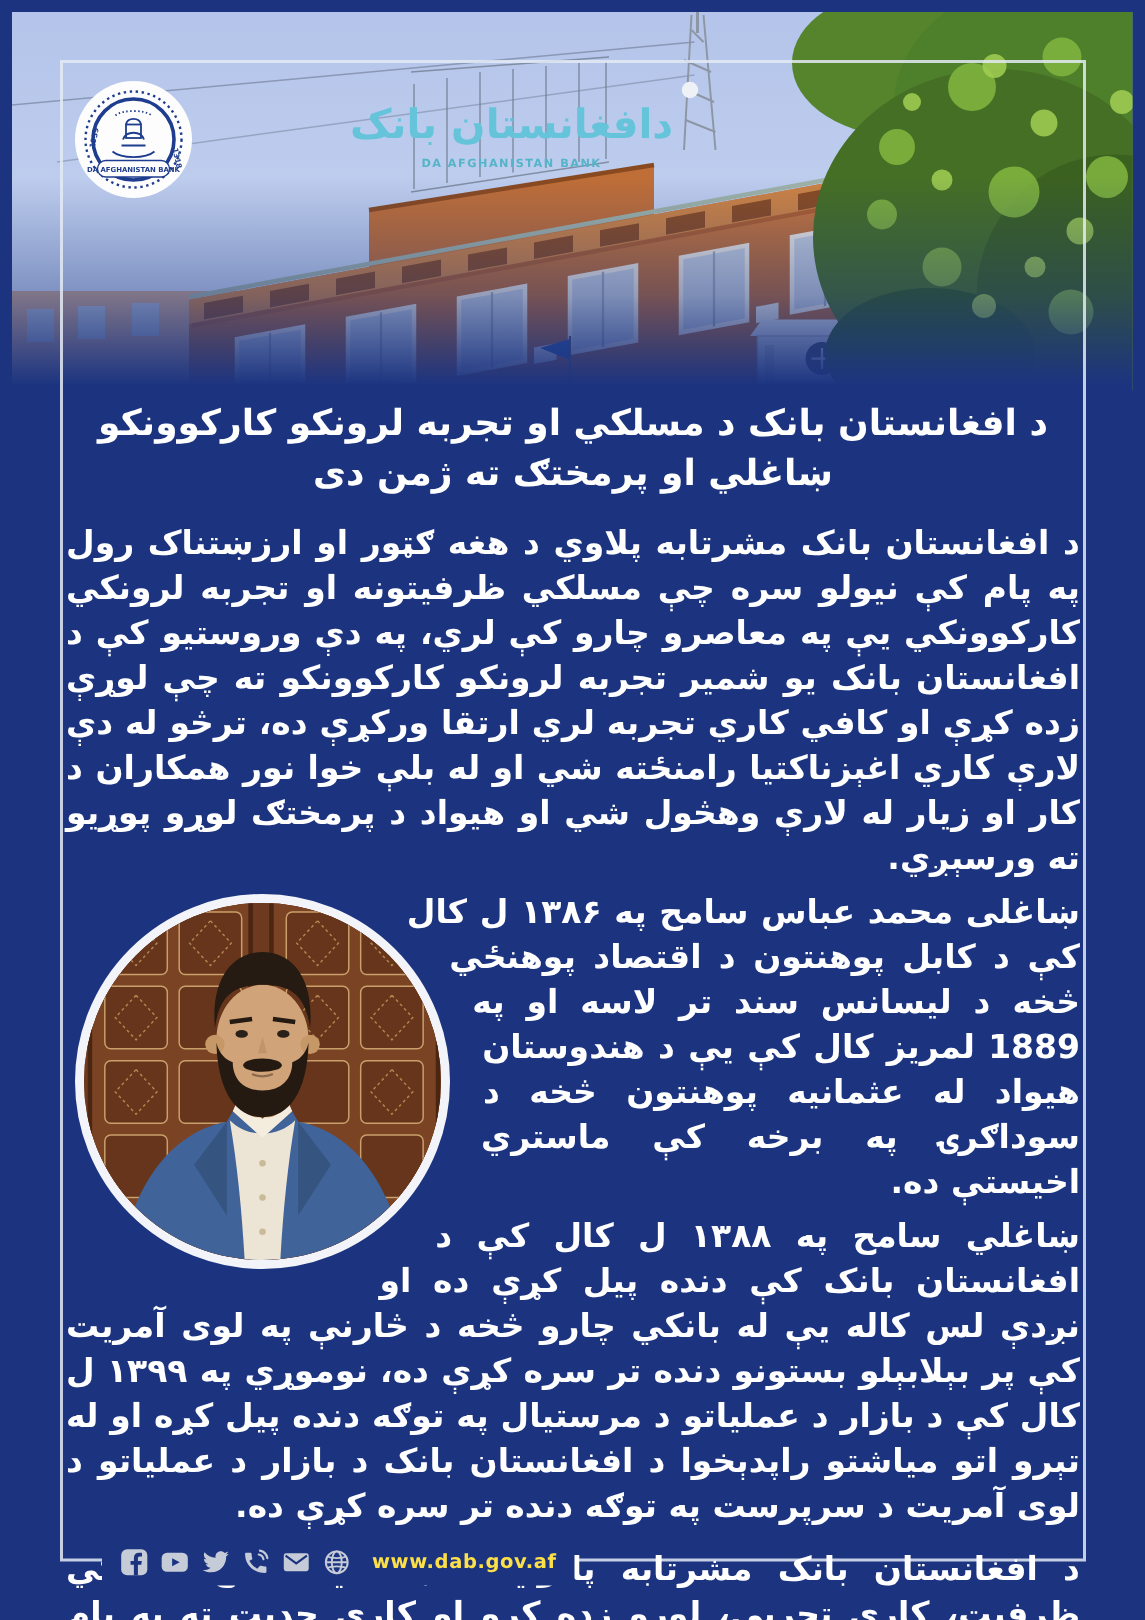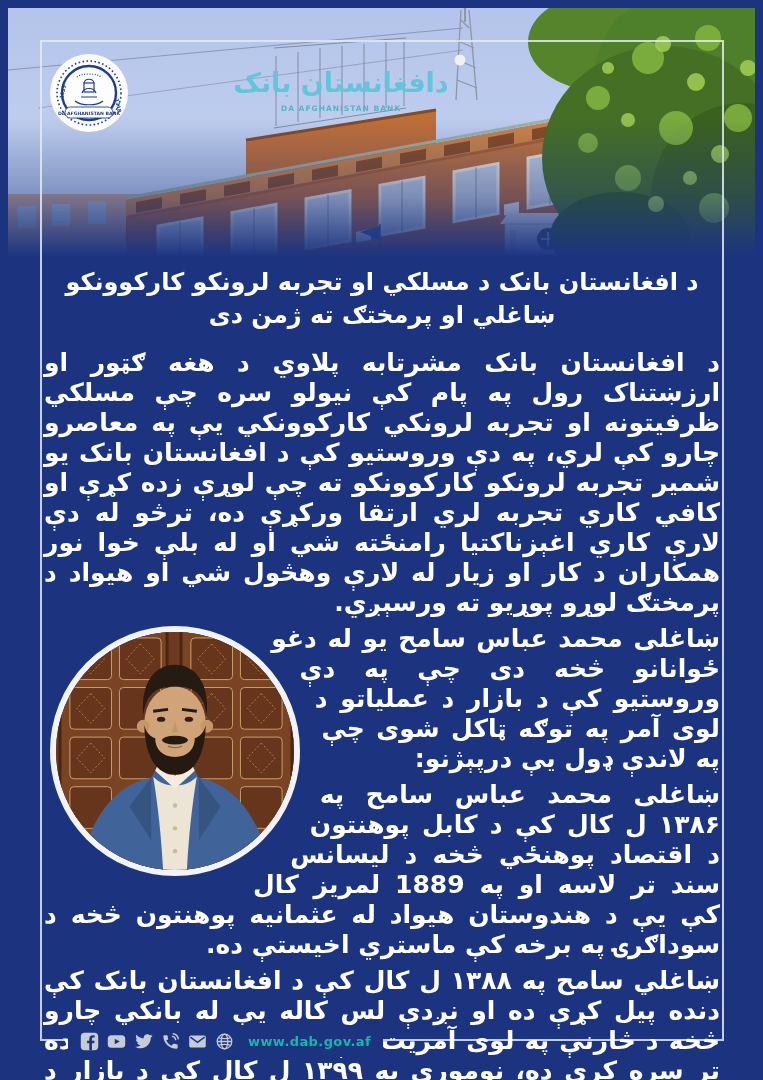--- a/index.html
+++ b/index.html
@@ -10,33 +10,33 @@
   }
   .photo{position:absolute;left:8px;top:8px;width:747px;height:252px;z-index:1;}
   .photo svg{display:block;width:100%;height:100%;}
   .photo-fade{position:absolute;left:8px;top:118px;width:747px;height:143px;z-index:2;
     background:linear-gradient(180deg, rgba(28,52,128,0) 0%, rgba(28,52,128,0.42) 55%, #1c3480 97%);}
   .frame{position:absolute;left:40px;top:40px;width:684px;height:1001px;box-sizing:border-box;
     border:2px solid rgba(228,234,245,0.85);z-index:3;pointer-events:none;}
   .logo{position:absolute;left:49px;top:53px;width:80px;height:80px;z-index:4;}
   .content{position:absolute;left:44px;top:256px;width:676px;z-index:4;direction:rtl;color:#ffffff;}
   .headline{font-size:24px;line-height:33px;font-weight:bold;text-align:center;margin:10px 0 16px 0;}
-  .body-text p{font-size:25px;line-height:30px;font-weight:bold;text-align:justify;margin:0 0 6px 0;}
+  .body-text p{font-size:22px;line-height:30px;font-weight:bold;text-align:justify;margin:0 0 6px 0;}
   .body-text p.last{margin-top:12px;}
   .portrait-wrap{
     float:left;width:238px;height:238px;border-radius:50%;border:6px solid #f2f4f9;
     margin:2px 22px 12px 6px;overflow:hidden;background:#6d3a1f;
     shape-outside:margin-box;z-index:4;position:relative;
   }
   .portrait-wrap svg{display:block;width:100%;height:100%;}
   .footer{position:absolute;left:68px;top:1025px;height:32px;z-index:5;direction:ltr;
     display:flex;align-items:center;gap:8px;background:#1c3480;padding:0 12px;}
   .footer .icn{display:flex;align-items:center;}
   .footer svg{display:block;height:19px;width:19px;}
-  .footer .url{color:#14b8a6;font-size:13px;font-weight:bold;letter-spacing:0.4px;margin-left:6px;}
+  .footer .url{color:#fde047;font-size:13px;font-weight:bold;letter-spacing:0.4px;margin-left:6px;}
 </style>
 </head>
 <body>
 
 <div class="photo">
   <svg viewBox="0 0 747 252" preserveAspectRatio="none">
     <defs>
       <linearGradient id="sky" x1="0" y1="0" x2="0" y2="1">
         <stop offset="0" stop-color="#b4c4ea"></stop>
           <stop offset="0.7" stop-color="#c3d2f0"></stop>
@@ -247,21 +247,20 @@
           <ellipse cx="120" cy="109" rx="13" ry="4.5" fill="#241a12"></ellipse>
           <path d="M113,115 C117,117 123,117 127,115" stroke="#8c6a4e" stroke-width="1.5" fill="none"></path>
           <ellipse cx="106" cy="88" rx="4.2" ry="2.6" fill="#2a211a"></ellipse>
           <ellipse cx="134" cy="88" rx="4.2" ry="2.6" fill="#2a211a"></ellipse>
           <path d="M98,80 L113,78 M127,78 L142,80" stroke="#241a12" stroke-width="3" fill="none"></path>
           <path d="M120,90 L117,101 L123,101 Z" fill="#c09065" opacity="0.8"></path>
         </g>
       </svg>
     </div>
 
-    <p>ښاغلی محمد عباس سامح یو له دغو ځوانانو څخه دی چې په دې وروستیو کې د بازار د عملیاتو د لوی آمر په توګه ټاکل شوی چې په لاندې ډول یې درپېژنو:</p>
     <p>ښاغلی محمد عباس سامح په ۱۳۸۶ ل کال کې د کابل پوهنتون د اقتصاد پوهنځي څخه د لیسانس سند تر لاسه او په 1889 لمریز کال کې یې د هندوستان هیواد له عثمانیه پوهنتون څخه د سوداګرۍ په برخه کې ماستري اخیستې ده.</p>
     <p>ښاغلي سامح په ۱۳۸۸ ل کال کې د افغانستان بانک کې دنده پیل کړې ده او نږدې لس کاله یې له بانکي چارو څخه د څارنې په لوی آمریت کې پر بېلابېلو بستونو دنده تر سره کړې ده، نوموړي په ۱۳۹۹ ل کال کې د بازار د عملیاتو د مرستیال په توګه دنده پیل کړه او له تېرو اتو میاشتو راپدېخوا د افغانستان بانک د بازار د عملیاتو د لوی آمریت د سرپرست په توګه دنده تر سره کړې ده.</p>
     <p class="last">د افغانستان بانک مشرتابه پلاوي د ښاغلي سامح مسلکي ظرفیت، کاري تجربې، لوړو زده کړو او کاري جدیت ته په پام سره نوموړی په دې وروستیو کې د افغانستان بانک د بازار د عملیاتو لوی آمر په توګه ګمارلی دی. د افغانستان بانک مشرتابه پلاوی نوموړي ته د لوی خدای ج له درباره په چارو کې د لا زیاتو بریالیتوبونو هیله کوي.</p>
   </div>
 </div>
 
 <div class="footer">
   <span class="icn">
     <svg viewBox="0 0 24 24">
         <rect x="1" y="1" width="22" height="22" rx="5" fill="#c6cbd8"></rect>

